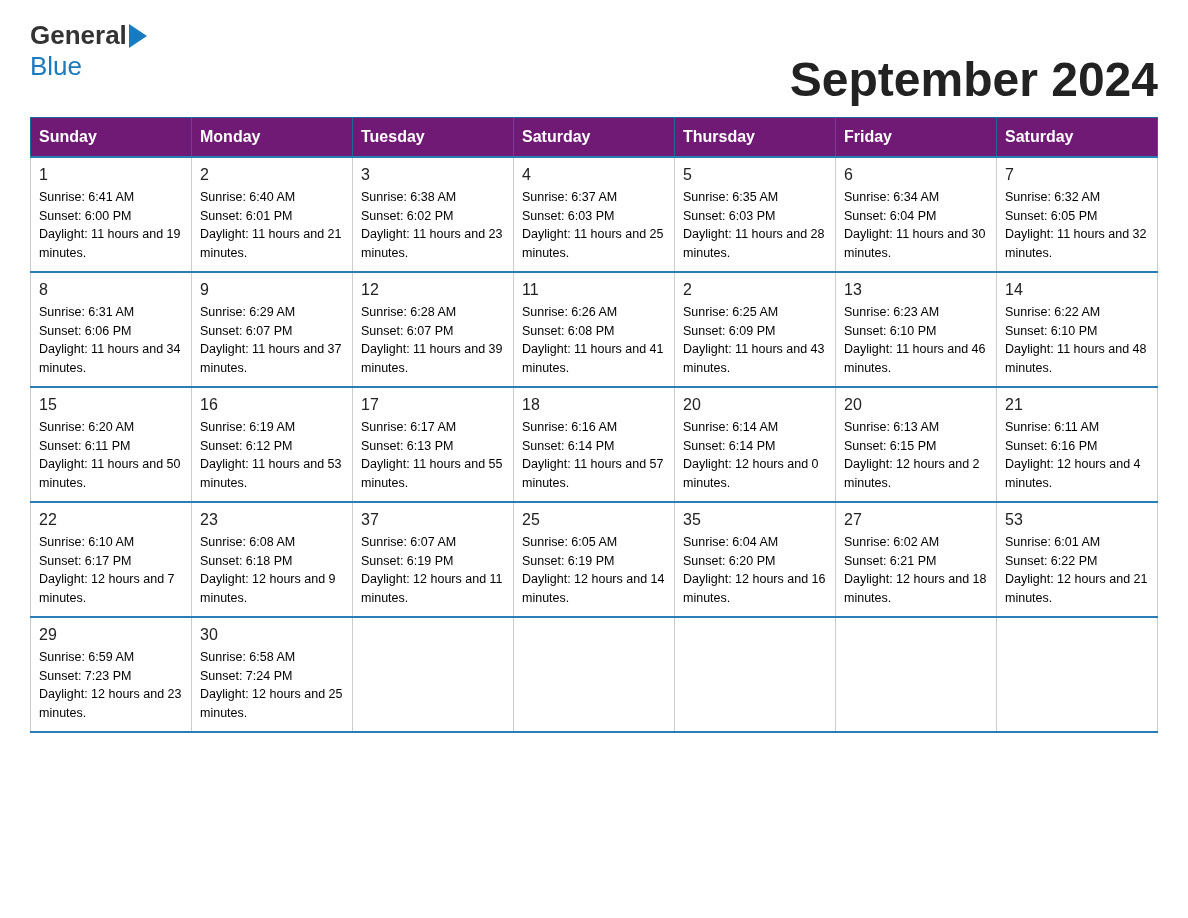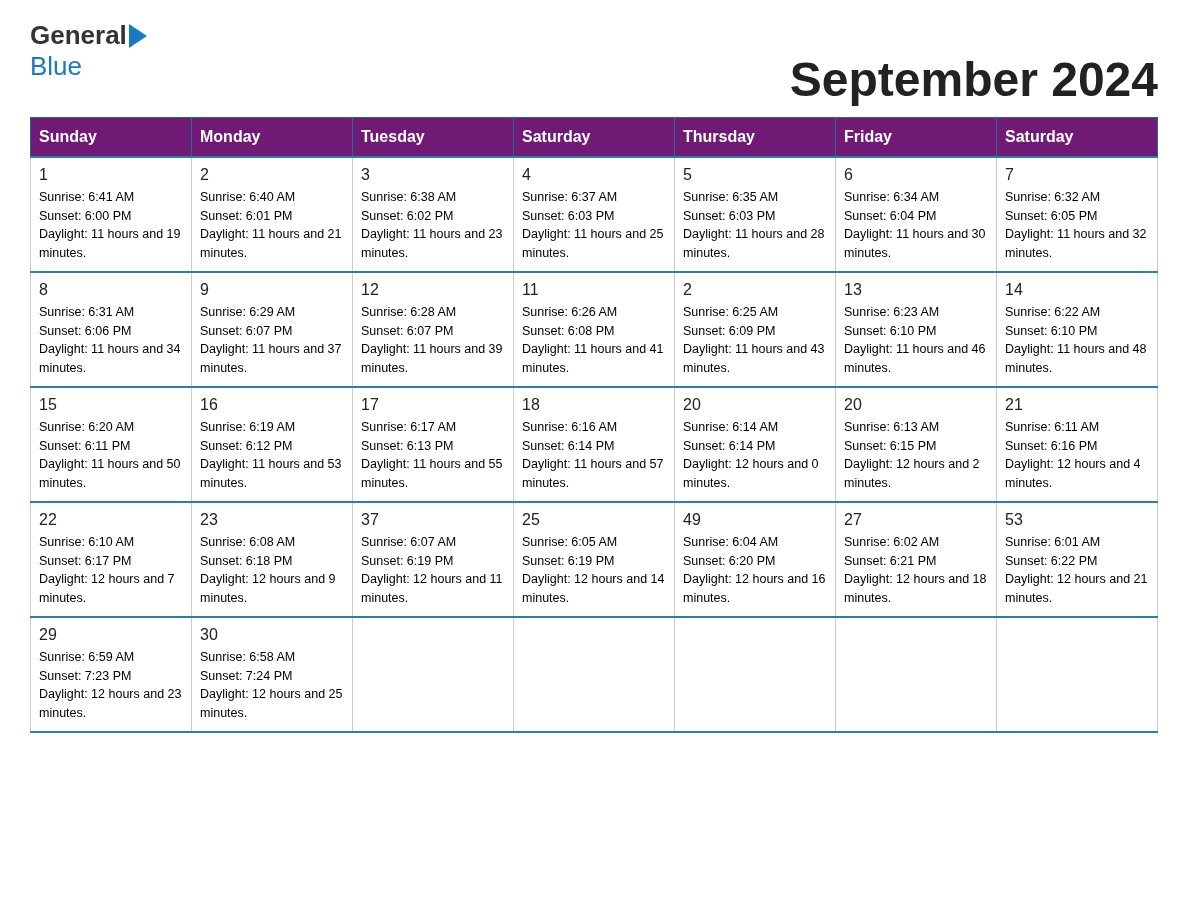--- a/index.html
+++ b/index.html
@@ -320,21 +320,21 @@
         </td>
         <td>
         <div class="day-num">25</div>
         <div class="day-info">
           Sunrise: 6:05 AM<br>
           Sunset: 6:19 PM<br>
           Daylight: 12 hours and&nbsp;14 minutes.
         </div>
         </td>
         <td>
-        <div class="day-num">49</div>
+        <div class="day-num">35</div>
         <div class="day-info">
           Sunrise: 6:04 AM<br>
           Sunset: 6:20 PM<br>
           Daylight: 12 hours and&nbsp;16 minutes.
         </div>
         </td>
         <td>
         <div class="day-num">27</div>
         <div class="day-info">
           Sunrise: 6:02 AM<br>

